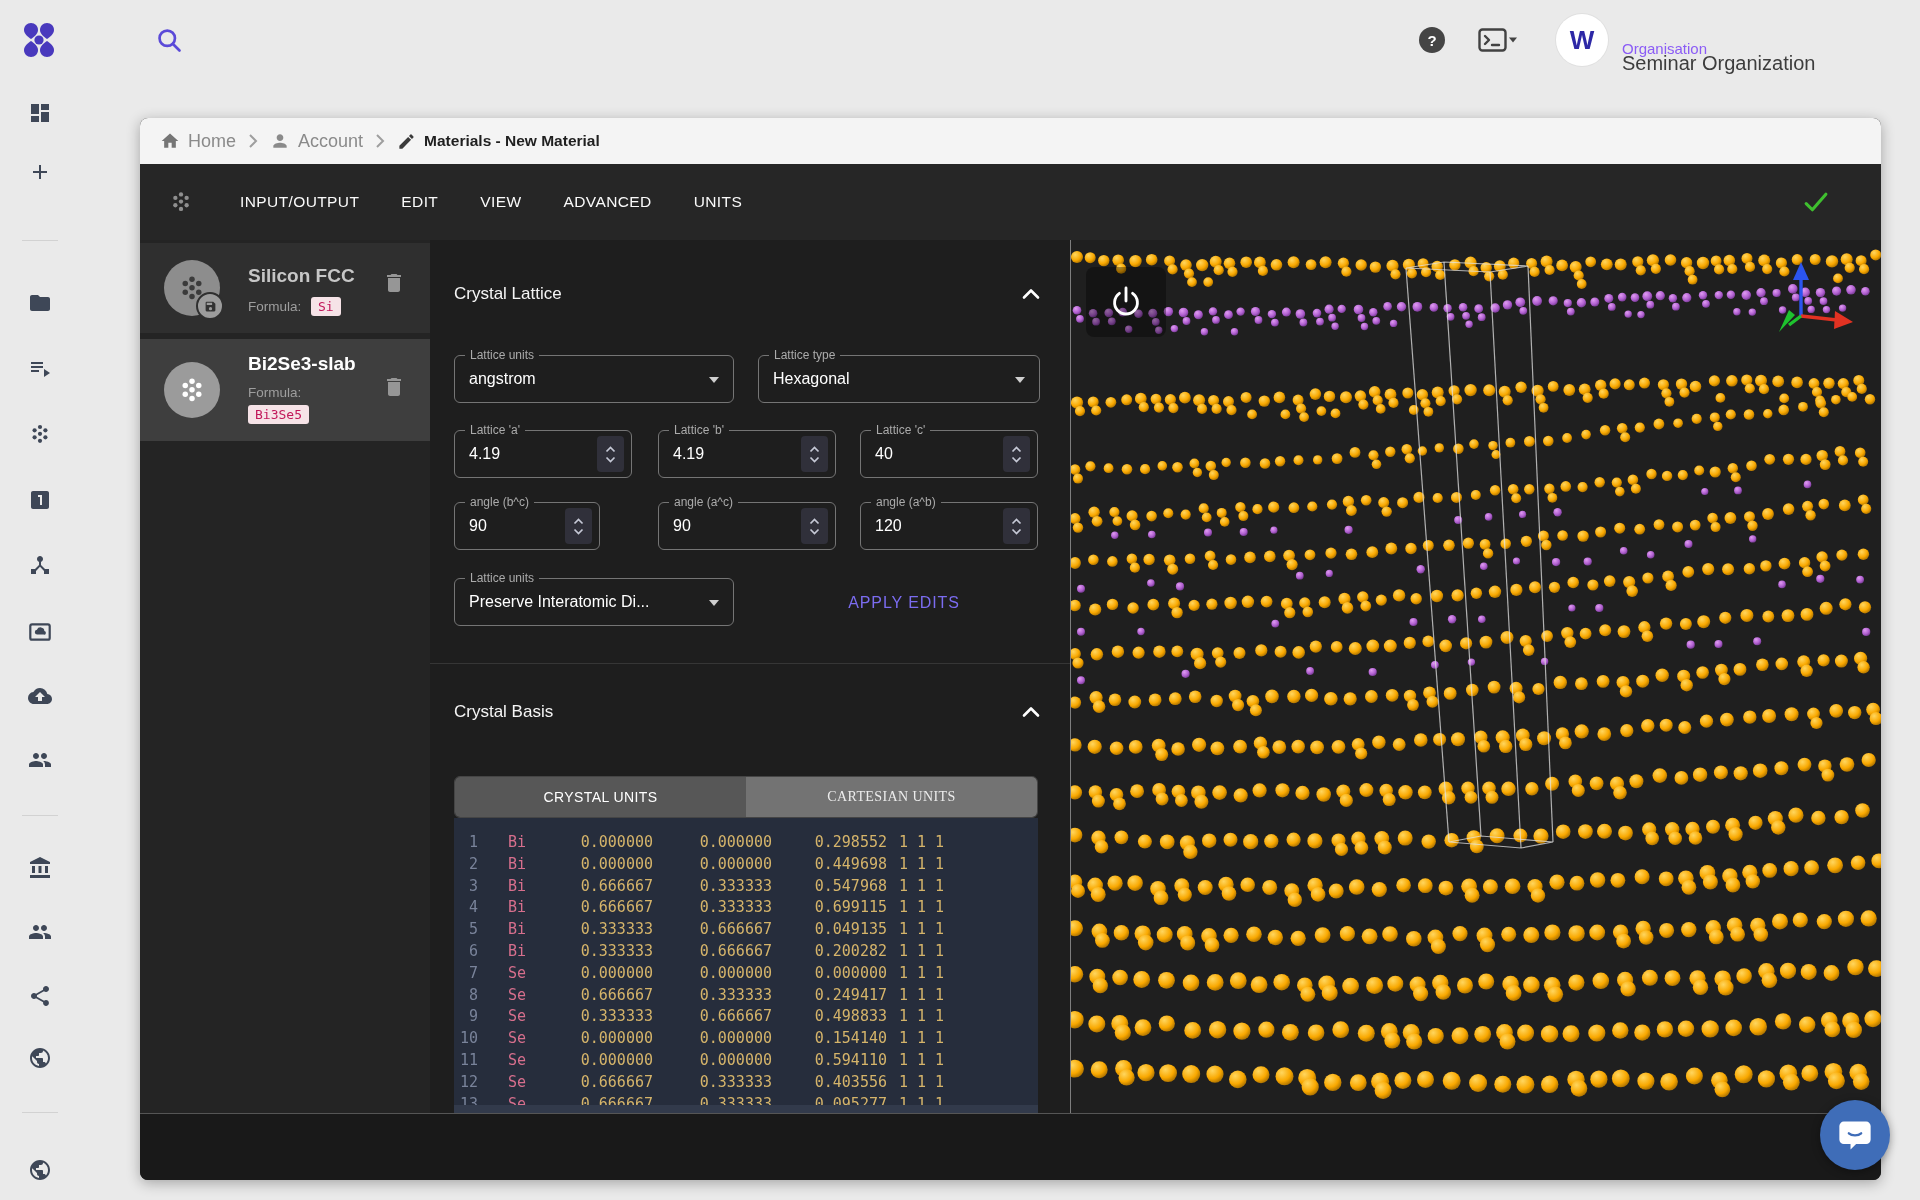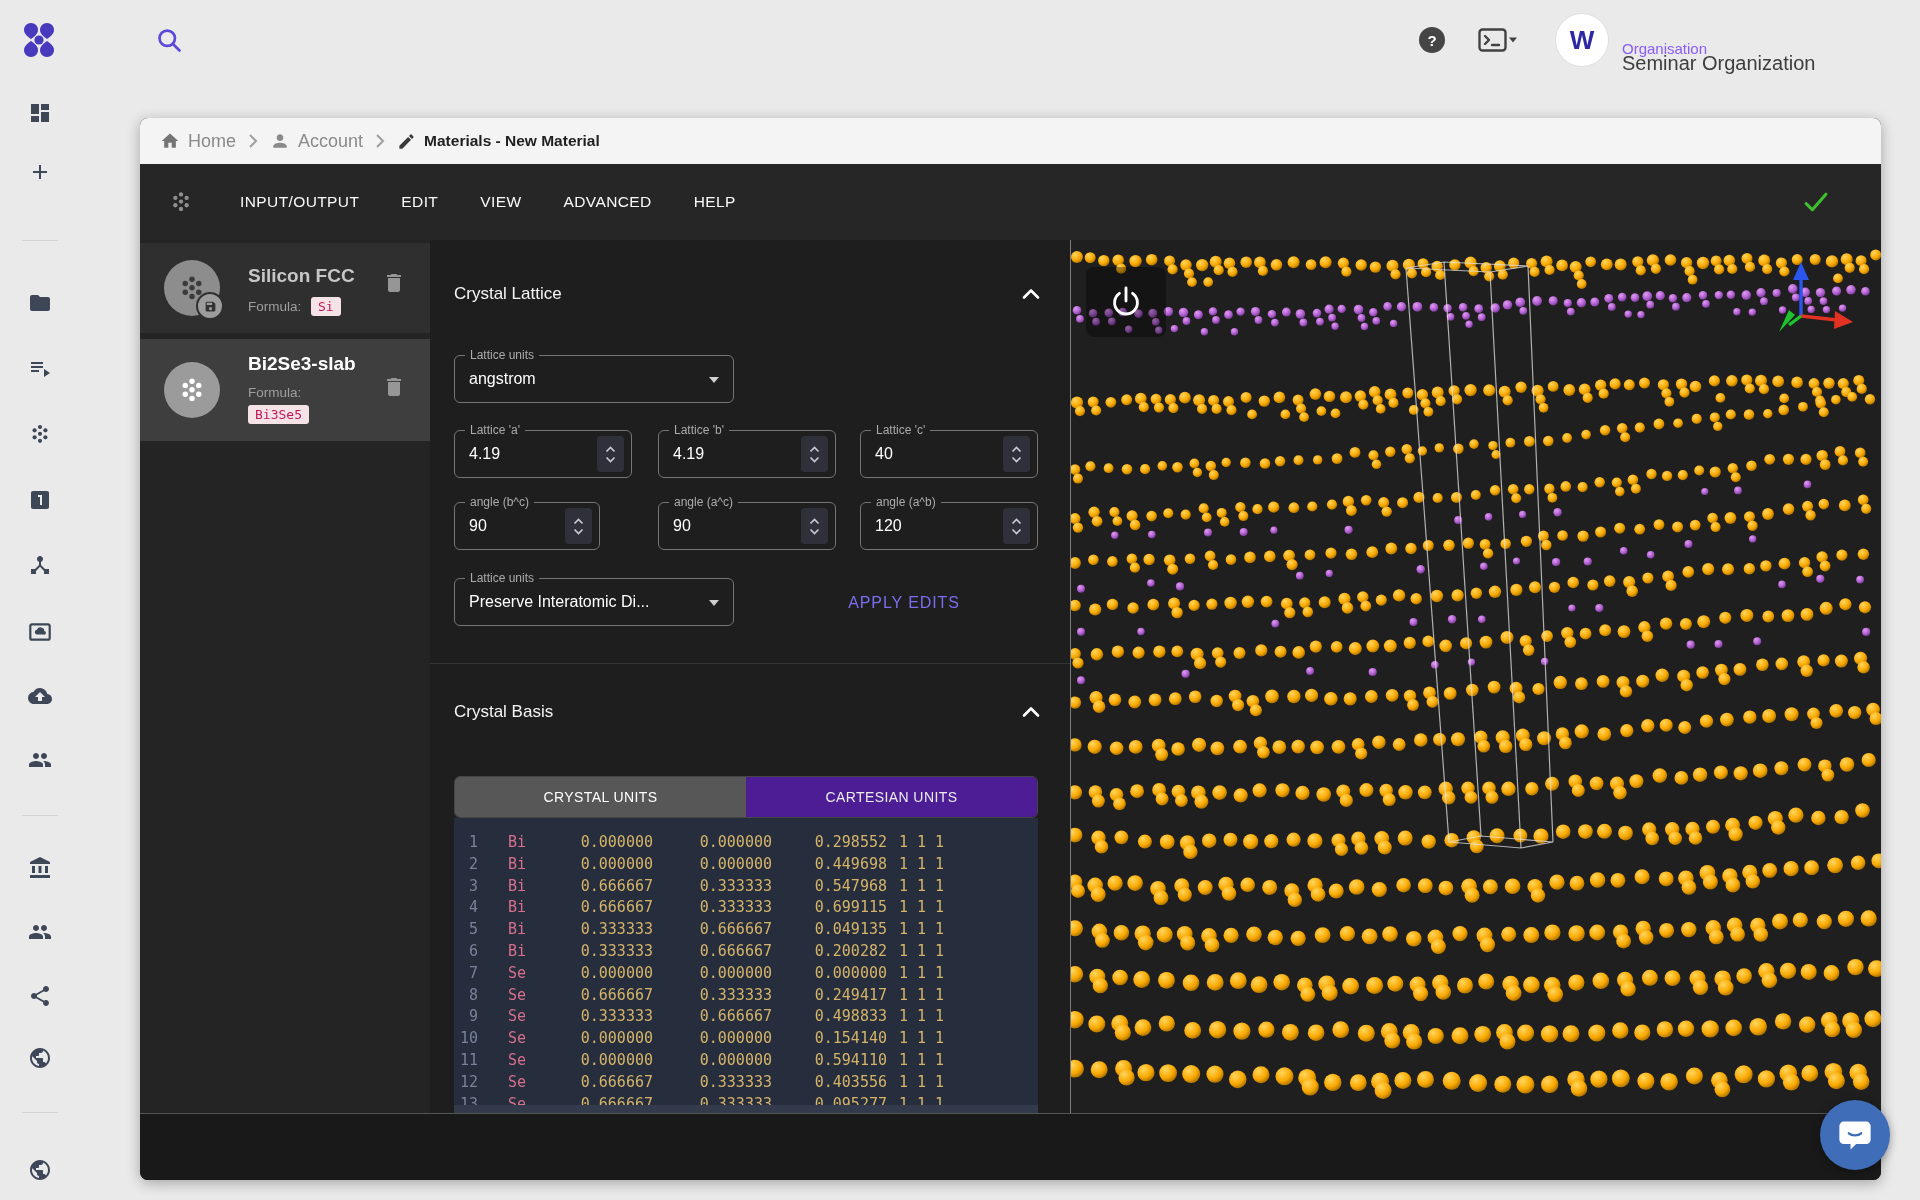--- a/index.html
+++ b/index.html
@@ -64,21 +64,21 @@
         border-radius:4px;background:#30303a;display:flex;flex-direction:column;align-items:center;
         justify-content:center;gap:3px;}
   .apply-btn{position:absolute;left:394px;top:348px;width:160px;height:30px;display:flex;align-items:center;
              justify-content:center;color:#7b6cf0;font-size:16px;font-weight:500;letter-spacing:.9px;}
   .ed-div{position:absolute;left:0;top:423px;width:640px;height:1px;background:#363636;}
 
   .tabs{position:absolute;left:24px;top:536px;width:584px;height:42px;border:1px solid #454545;
         border-radius:6px;overflow:hidden;display:flex;box-sizing:border-box;}
   .tab{flex:1;display:flex;align-items:center;justify-content:center;font-size:14px;font-weight:500;letter-spacing:.4px;}
   .tab.active{background:#575757;color:#ffffff;}
-  .tab.inactive{background:#4c1d95;color:#ececec;}
+  .tab.inactive{background:#737373;color:#ececec;font-family:Liberation Serif, serif;}
 
   .code{position:absolute;left:24px;top:578px;width:584px;height:295px;background:#262d3c;
         overflow:hidden;font-family:"DejaVu Sans Mono",monospace;font-size:15px;padding-top:14px;box-sizing:border-box;}
   .crow{display:flex;height:21.8px;line-height:21.8px;white-space:pre;}
   .crow .num{width:24px;text-align:right;color:#79839a;}
   .crow .el{width:26px;margin-left:30px;color:#d76f8d;}
   .crow .c1{width:119px;text-align:right;color:#d5b46a;}
   .crow .c2{width:119px;text-align:right;color:#d5b46a;}
   .crow .c3{width:115px;text-align:right;color:#d5b46a;}
   .crow .fl{margin-left:12px;color:#d5b46a;}
@@ -259,21 +259,21 @@
           <circle cx="17.2" cy="8.2" r="2"></circle>
         <circle cx="12" cy="11.6" r="2"></circle>
           <circle cx="6.8" cy="15" r="2"></circle>
           <circle cx="17.2" cy="15" r="2"></circle>
         <circle cx="12" cy="18.4" r="2"></circle>
       </svg>
       <span class="menu-item">INPUT/OUTPUT</span>
       <span class="menu-item">EDIT</span>
       <span class="menu-item">VIEW</span>
       <span class="menu-item">ADVANCED</span>
-      <span class="menu-item">HELP</span>
+      <span class="menu-item">UNITS</span>
       <svg class="check" width="27" height="27" viewBox="0 0 26 26">
         <path d="M4 14l6 6L23 5" fill="none" stroke="#3fbf2f" stroke-width="3" stroke-linecap="round" stroke-linejoin="round"></path>
         </svg>
     </div>
 
     <div class="mat-panel">
 
       <div class="mat-item" style="top:3px;height:90px;background:#2f2f2f;">
         <div class="mat-avatar" style="top:17px;background:#8d8d8d;">
           <svg width="30" height="30" viewBox="0 0 24 24" fill="#3b3b3b">
@@ -332,20 +332,25 @@
       <div class="sec-title" style="top:44px;">Crystal Lattice</div>
       <div class="chev-up" style="top:48px;">
         <svg width="18" height="12" viewBox="0 0 18 12">
           <path d="M2 9.5L9 2.5l7 7" fill="none" stroke="#fff" stroke-width="2.6" stroke-linecap="round" stroke-linejoin="round"></path>
           </svg>
       </div>
 
       <div class="tfield" style="left:24px;top:115px;width:280px;">
         <div class="flabel">Lattice units</div>
         <div class="fvalue">angstrom</div>
+        <div class="caret"></div>
+      </div>
+      <div class="tfield" style="left:328px;top:115px;width:282px;">
+        <div class="flabel">Lattice type</div>
+        <div class="fvalue">Hexagonal</div>
         <div class="caret"></div>
       </div>
 
       <div class="tfield" style="left:24px;top:190px;width:178px;">
         <div class="flabel">Lattice 'a'</div>
         <div class="fvalue">4.19</div>
         <div class="spin">
           <svg width="11" height="7" viewBox="0 0 11 7">
               <path d="M1.5 5.5L5.5 1.5l4 4" fill="none" stroke="#c6c9d6" stroke-width="1.7"></path>
             </svg>

